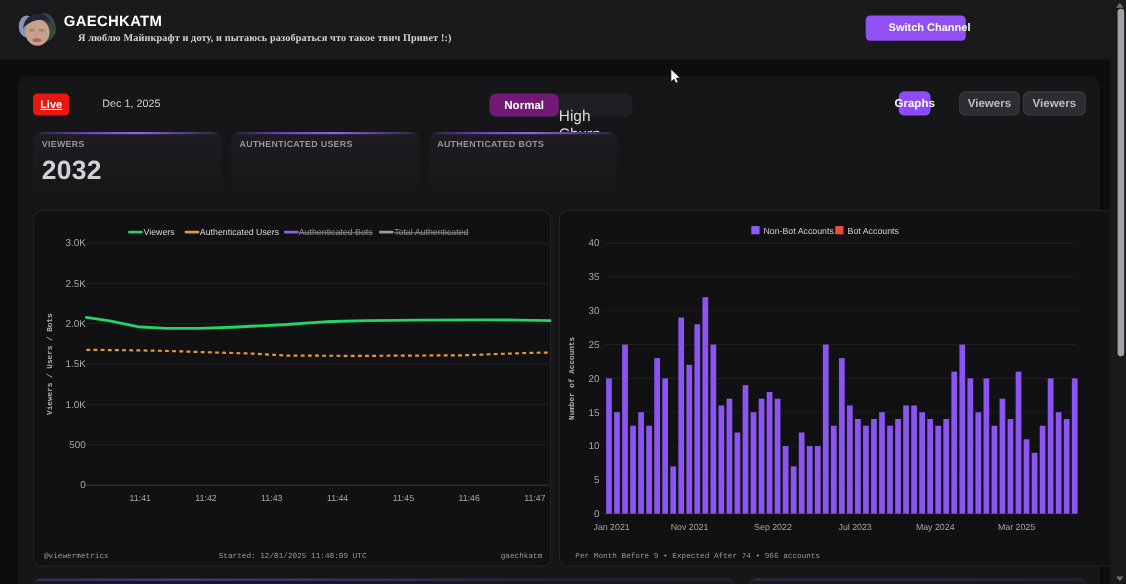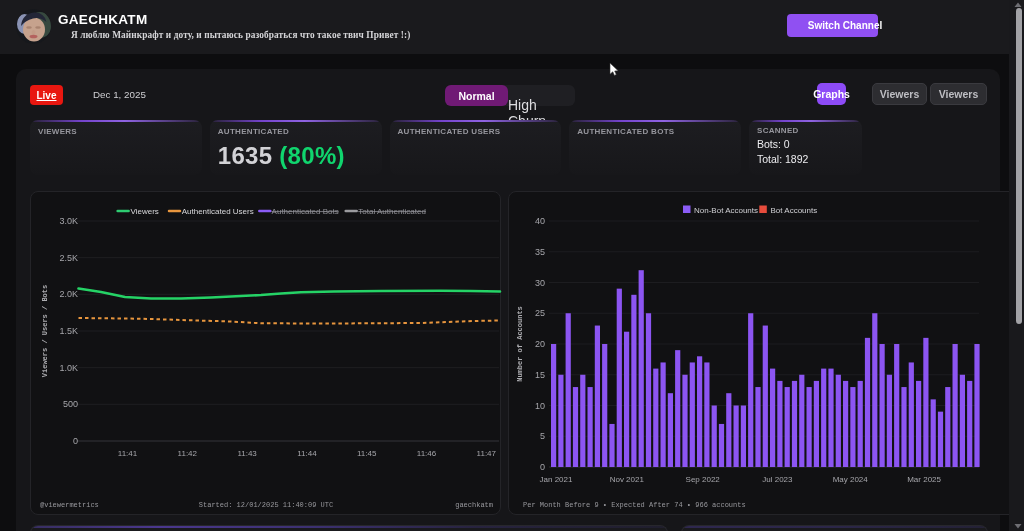--- a/index.html
+++ b/index.html
@@ -95,35 +95,27 @@
       <div class="on">Normal</div>
       <div class="off">High Churn</div>
     </div>
   <div class="tab" id="tab-graphs">Graphs</div>
   <div class="tab" id="tab-viewers">Viewers</div>
   <div class="tab" id="tab-settings">Viewers</div>
 
   <div id="cards">
     <div class="card">
         <div class="lbl">VIEWERS</div>
-      </div>
-    <div class="card">
-        <div class="lbl">AUTHENTICATED</div>
-        <div class="val">1635 <span class="grn">(80%)</span></div>
+        <div class="val">2032</div>
       </div>
     <div class="card">
         <div class="lbl">AUTHENTICATED USERS</div>
       </div>
     <div class="card">
         <div class="lbl">AUTHENTICATED BOTS</div>
-      </div>
-    <div class="card small" style="padding-top:6px">
-        <div class="lbl">SCANNED</div>
-        <div class="line">Bots: 0</div>
-        <div class="line">Total: 1892</div>
       </div>
   </div>
 
   <div class="chartpanel" id="chartL">
       <svg width="471" height="324" viewBox="0 0 471 324" style="position:absolute;left:0;top:0">
 <line x1="86.6" y1="19" x2="97.6" y2="19" stroke="#2ecc71" stroke-width="2.5" stroke-linecap="round"></line>
 <text x="99.5" y="22" font-size="8" fill="#d8d8db">Viewers</text>
 <line x1="138" y1="19" x2="149" y2="19" stroke="#e8963e" stroke-width="2.5" stroke-linecap="round"></line>
 <text x="150.7" y="22" font-size="8" fill="#d8d8db">Authenticated Users</text>
 <line x1="228.3" y1="19" x2="239.3" y2="19" stroke="#8b5cf6" stroke-width="2.5" stroke-linecap="round"></line>

